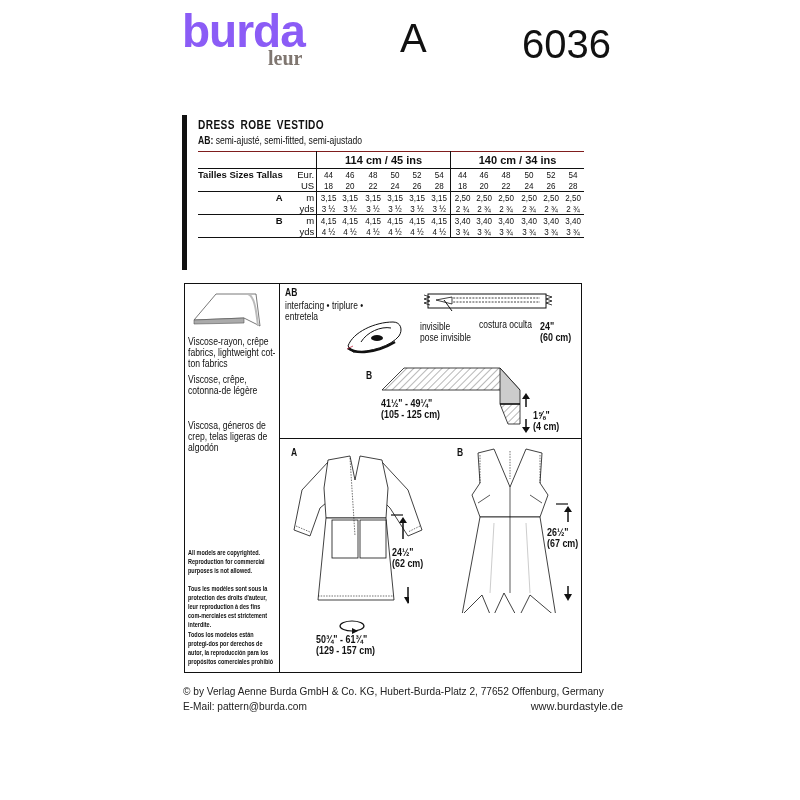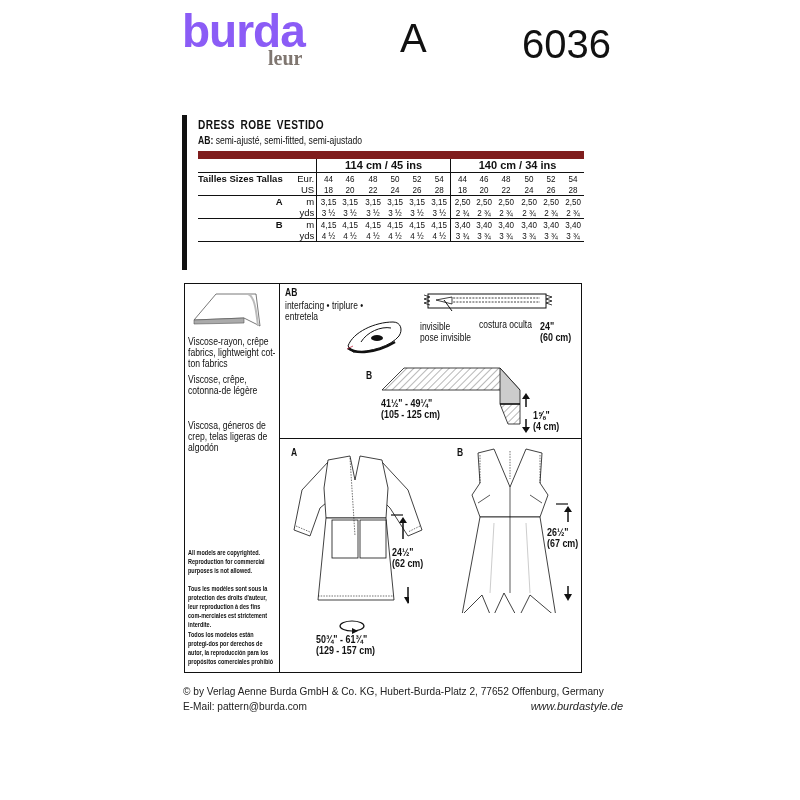--- a/index.html
+++ b/index.html
@@ -19,21 +19,21 @@
   .fit { left: 198px; top: 134px; font-size: 11px; transform: scaleX(0.78); transform-origin: left; white-space: nowrap; }
   .fit b { font-weight: bold; }
 
   
   .ytable { left: 198px; top: 151px; width: 386px; border-collapse: collapse; font-size: 10px; }
   .ytable td { padding: 0; height: 11px; line-height: 11px; text-align: center; font-family: "Liberation Sans", sans-serif; }
   .ytable .num { font-size: 9.5px; transform: scaleX(0.85); }
   .ytable .lbl { text-align: right; font-weight: bold; font-size: 9.5px; }
   .ytable .unit { text-align: right; padding-right: 2px; border-right: 1px solid #111; font-size: 9.5px; width: 34px; }
   .ytable .sep { border-right: 1px solid #111; }
-  .ytable .topline td { border-top: 8px solid #7f1d1d; }
+  .ytable .topline td { border-top: 1px solid #7f1d1d; }
   .ytable .grp td.ghead { font-weight: bold; font-size: 11px; height: 17px; border-bottom: 1px solid #111; }
   .ytable .rowline td { border-bottom: 1px solid #111; }
   .ytable .firstcol { width: 74px; }
 
   
   .mainbox { left: 184px; top: 283px; width: 398px; height: 390px; border: 1.5px solid #111; }
   .leftcol { left: 184px; top: 283px; width: 96px; height: 390px; border-right: 1.5px solid #111; }
   .hdiv { left: 280px; top: 438px; width: 302px; height: 0; border-top: 1.5px solid #111; }
 
   .fabric-txt { font-size: 10px; line-height: 11px; transform: scaleX(0.86); transform-origin: left; width: 105px; }
@@ -301,13 +301,13 @@
   <line x1="14" y1="6" x2="14" y2="20" stroke="#111" stroke-width="1.5"></line>
   <path d="M10 10 L14 4 L18 10 Z" fill="#111"></path>
   <line x1="14" y1="84" x2="14" y2="94" stroke="#111" stroke-width="1.5"></line>
   <path d="M10 92 L14 99 L18 92 Z" fill="#111"></path>
 </svg>
 <div class="abs meas" style="left:547px;top:527px;">26½"</div>
 <div class="abs meas" style="left:547px;top:538px;">(67 cm)</div>
 
 <div class="abs foot" style="left:183px;top:685px;">© by Verlag Aenne Burda GmbH &amp; Co. KG, Hubert-Burda-Platz 2, 77652 Offenburg, Germany</div>
 <div class="abs foot" style="left:183px;top:700px;">E-Mail: pattern@burda.com</div>
-<div class="abs foot-r" style="right:177px;top:700px;font-style:italic;">www.burdastyle.de</div>
+<div class="abs foot-r" style="right:177px;top:700px;">www.burdastyle.de</div>
 
 </body></html>

